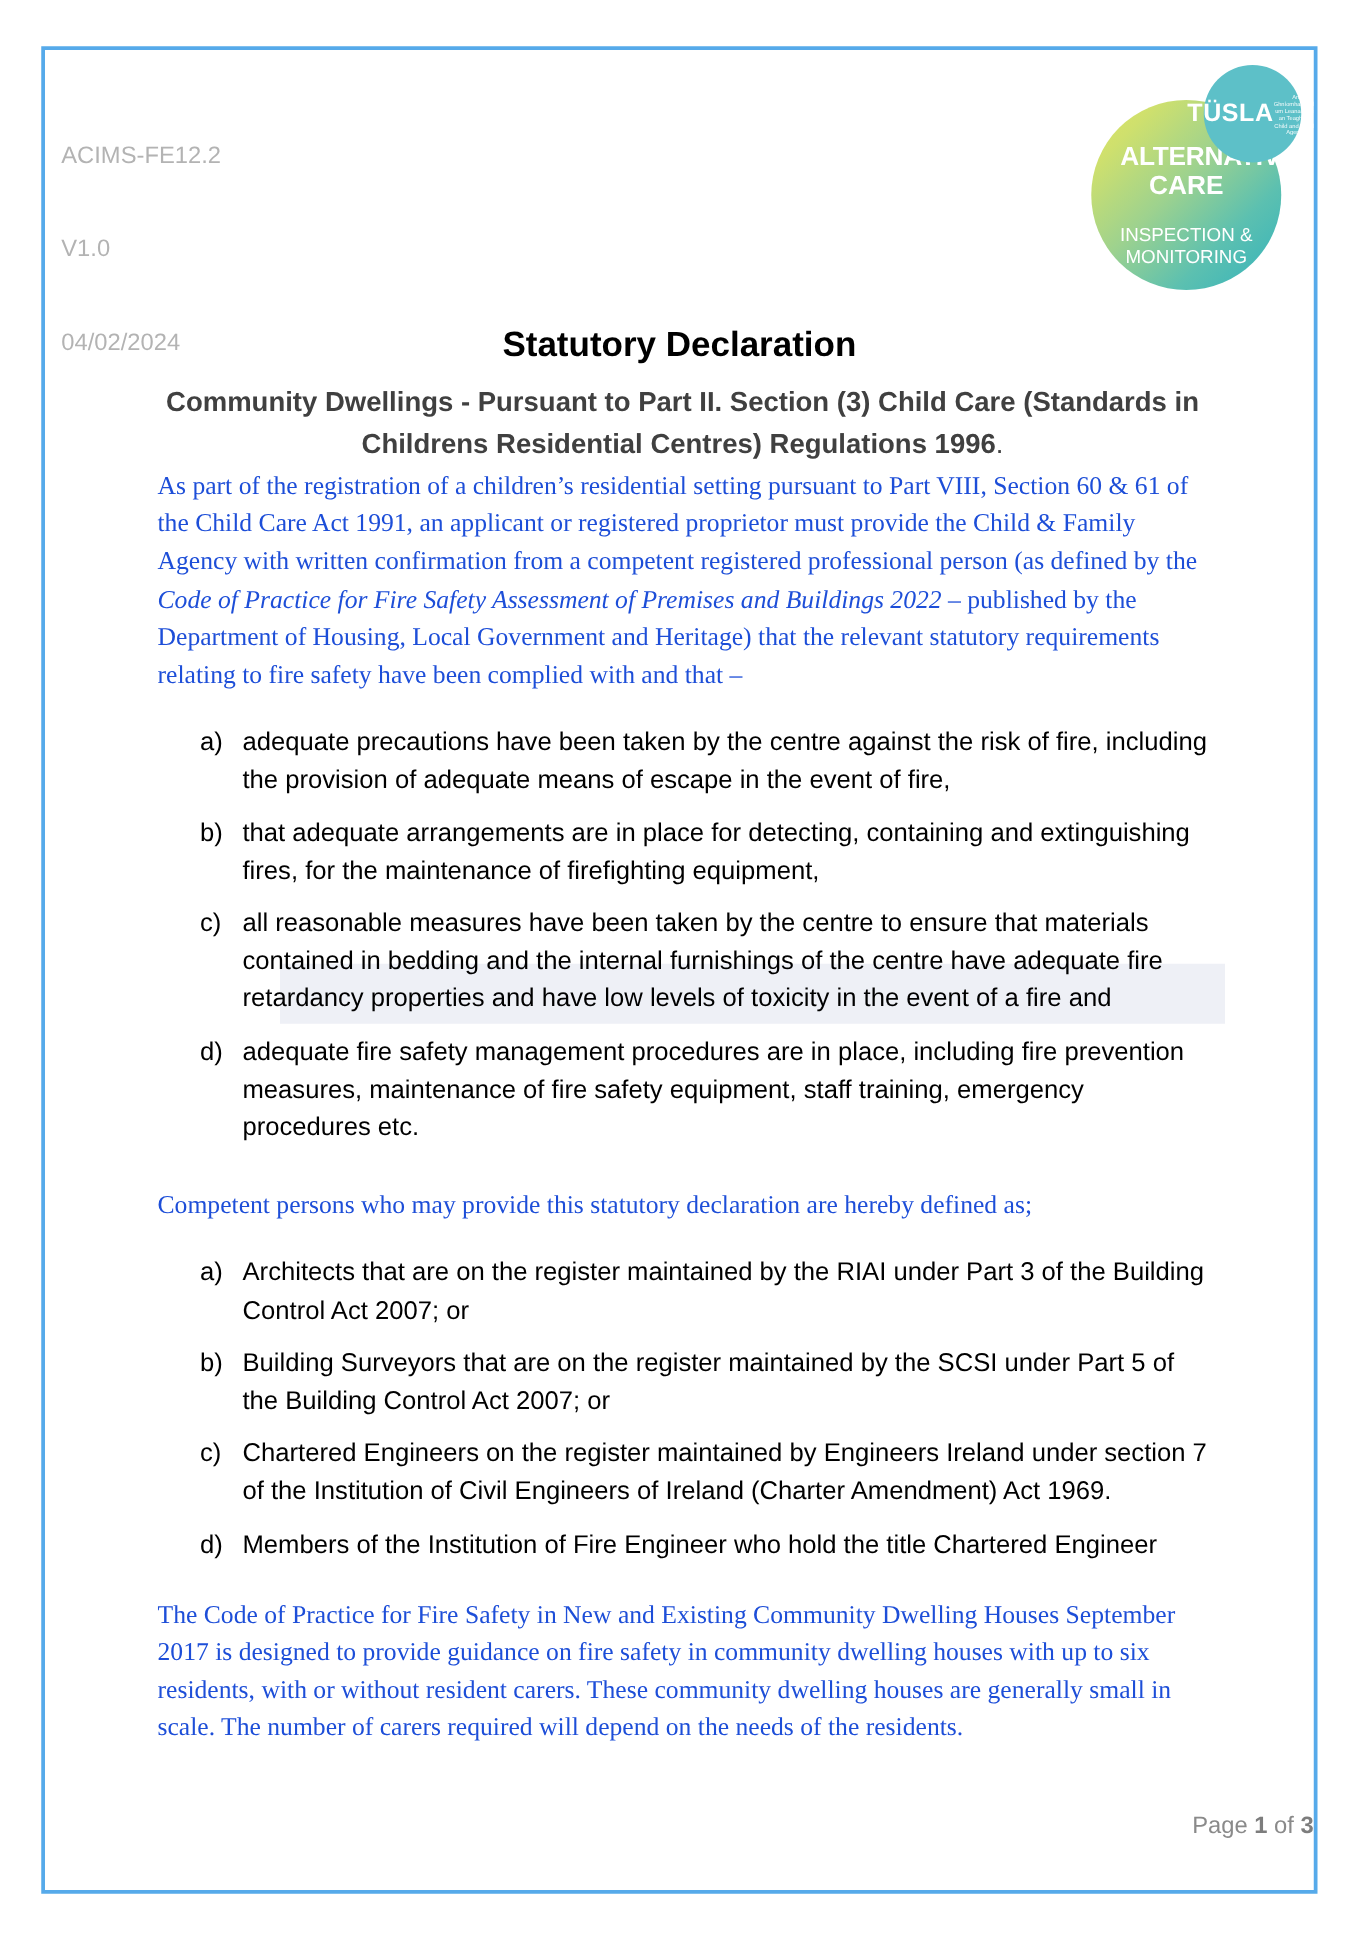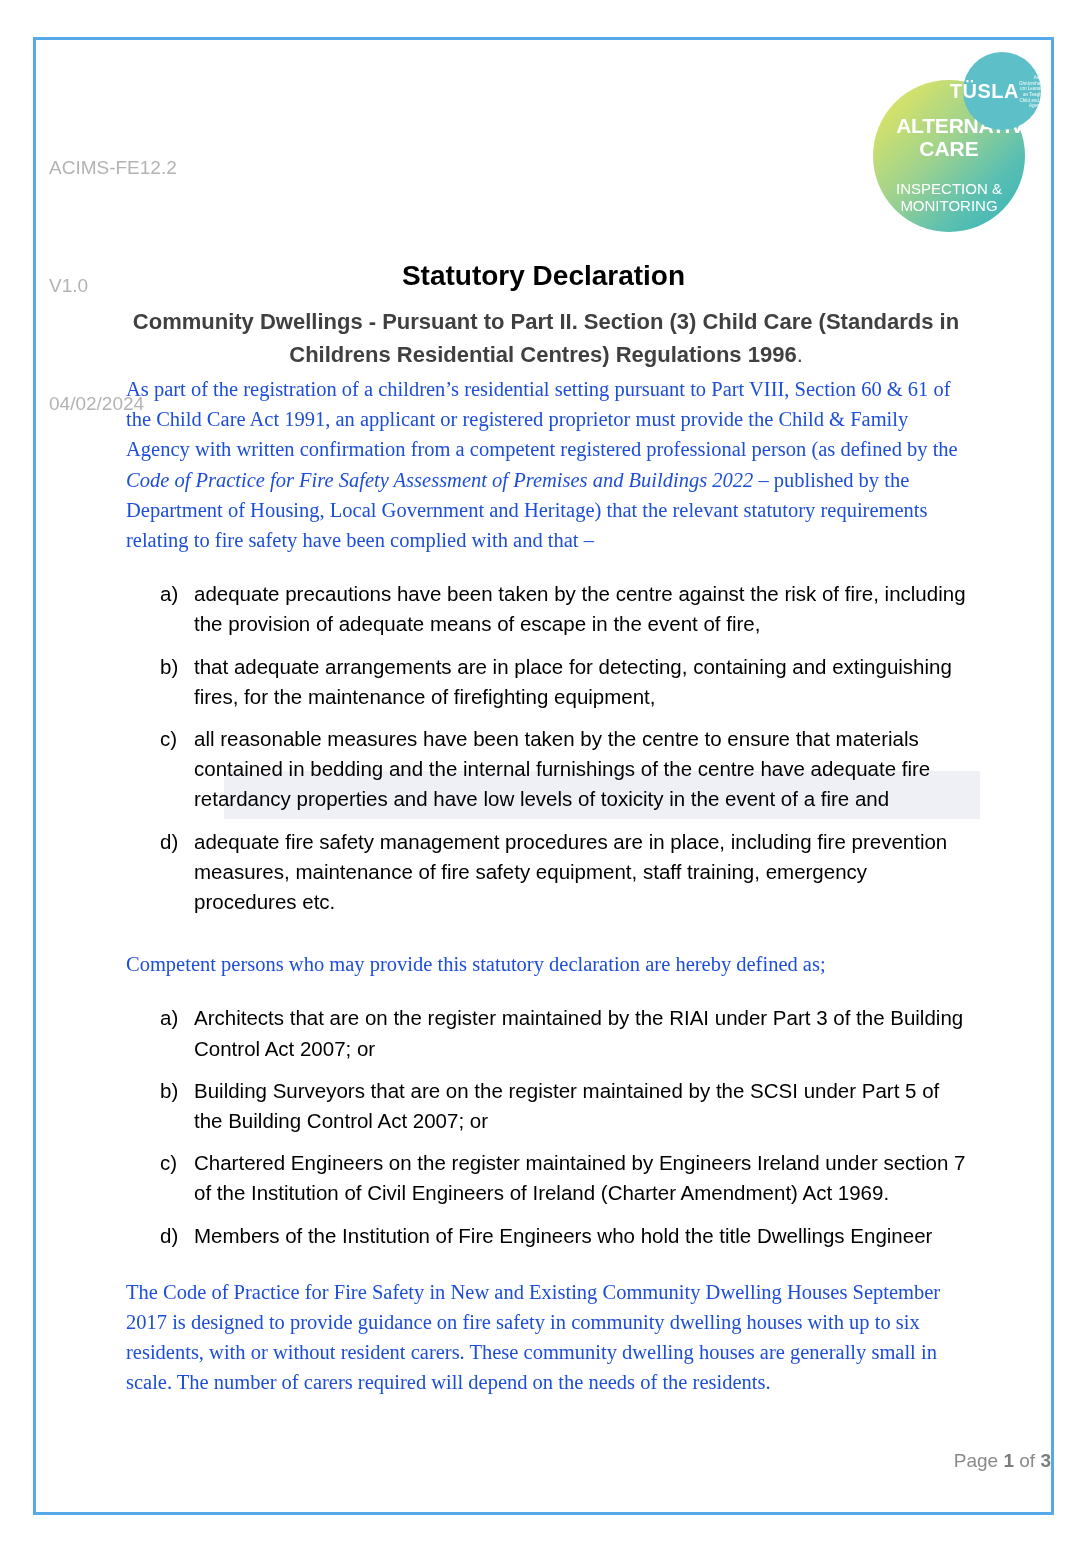--- a/index.html
+++ b/index.html
@@ -35,21 +35,21 @@
   
   .doc-meta {
     position: absolute;
     left: 13px;
     top: 22px;
     font-size: 19px;
     line-height: 25px;
     color: #b3b3b3;
     white-space: pre;
   }
-  .doc-meta div { white-space: nowrap; margin-top: 43px; }
+  .doc-meta div { white-space: nowrap; }
 
   
   .logo {
     position: absolute;
     right: 8px;
     top: 12px;
     width: 170px;
     height: 180px;
   }
   .logo-main {
@@ -286,21 +286,21 @@
         <li>
           <span class="marker">b)</span>
           <span class="txt">Building Surveyors that are on the register maintained by the SCSI under Part 5 of the Building Control Act 2007; or</span>
         </li>
         <li>
           <span class="marker">c)</span>
           <span class="txt">Chartered Engineers on the register maintained by Engineers Ireland under section 7 of the Institution of Civil Engineers of Ireland (Charter Amendment) Act 1969.</span>
         </li>
         <li>
           <span class="marker">d)</span>
-          <span class="txt"> Members of the Institution of Fire Engineers who hold the title Dwellings Engineer</span>
+          <span class="txt"> Members of the Institution of Fire Engineer who hold the title Chartered Engineer</span>
         </li>
       </ol>
 
       <div class="gap-md"></div>
 
       <p class="para">The Code of Practice for Fire Safety in New and Existing Community Dwelling Houses September 2017 is designed to provide guidance on fire safety in community dwelling houses with up to six residents, with or without resident carers. These community dwelling houses are generally small in scale. The number of carers required will depend on the needs of the residents.</p>
 
     </div>
 
     <div class="footer">

